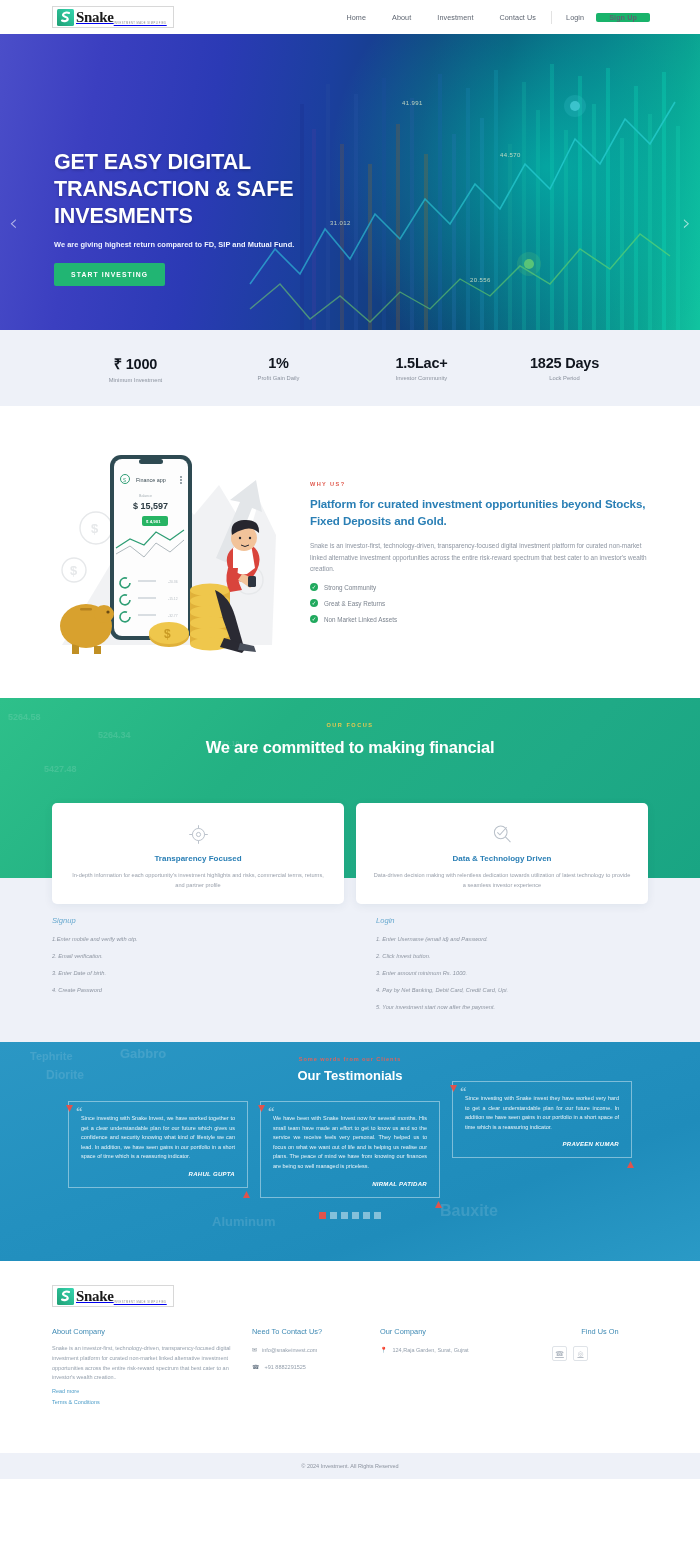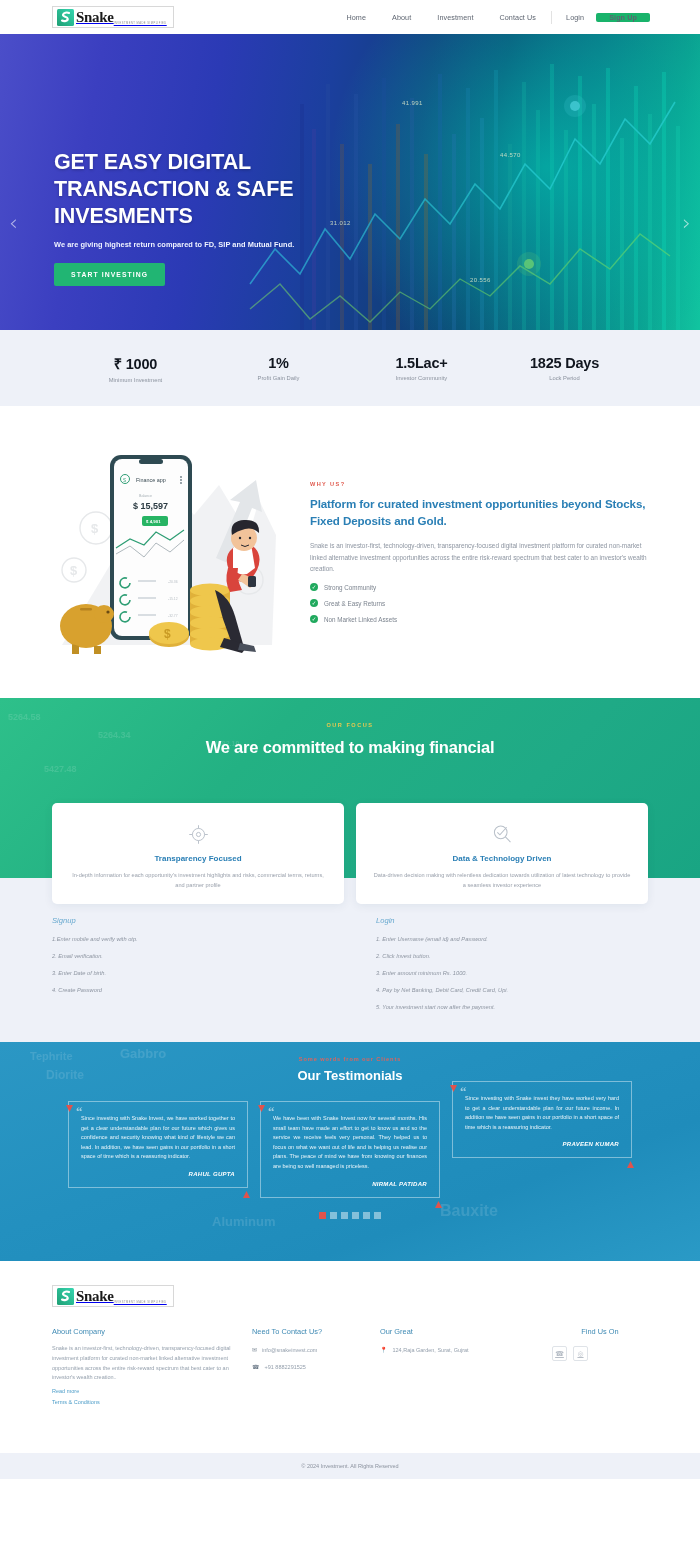--- a/index.html
+++ b/index.html
@@ -515,21 +515,21 @@
       <div class="f-row">
         <span class="f-ico">✉</span>
         <span>info@snakeinvest.com</span>
       </div>
       <div class="f-row">
         <span class="f-ico">☎</span>
         <span>+91 8882291525</span>
       </div>
     </div>
     <div class="f-c3">
-      <div class="f-h4">Our Great</div>
+      <div class="f-h4">Our Company</div>
       <div class="f-row">
         <span class="f-ico">📍</span>
         <span>124,Raja Garden, Surat, Gujrat</span>
       </div>
     </div>
     <div class="f-c4">
       <div class="f-h4">Find Us On</div>
       <div class="social">
         <a class="s-btn" href="#">☎</a>
         <a class="s-btn" href="#">◎</a>

